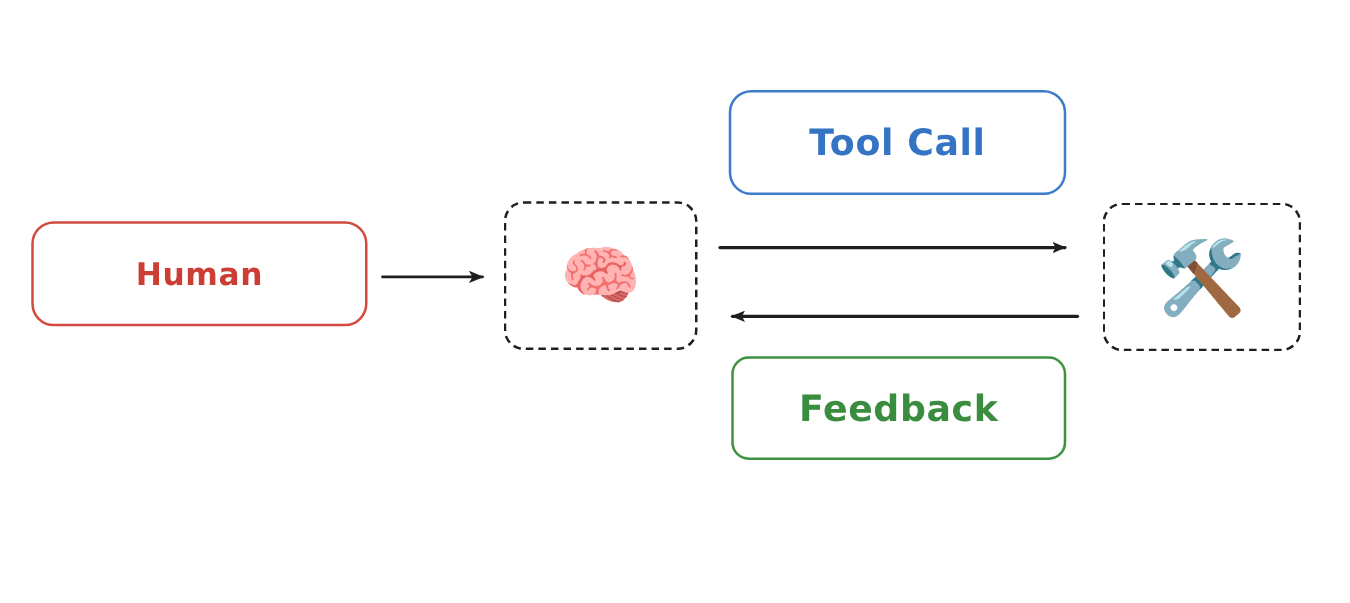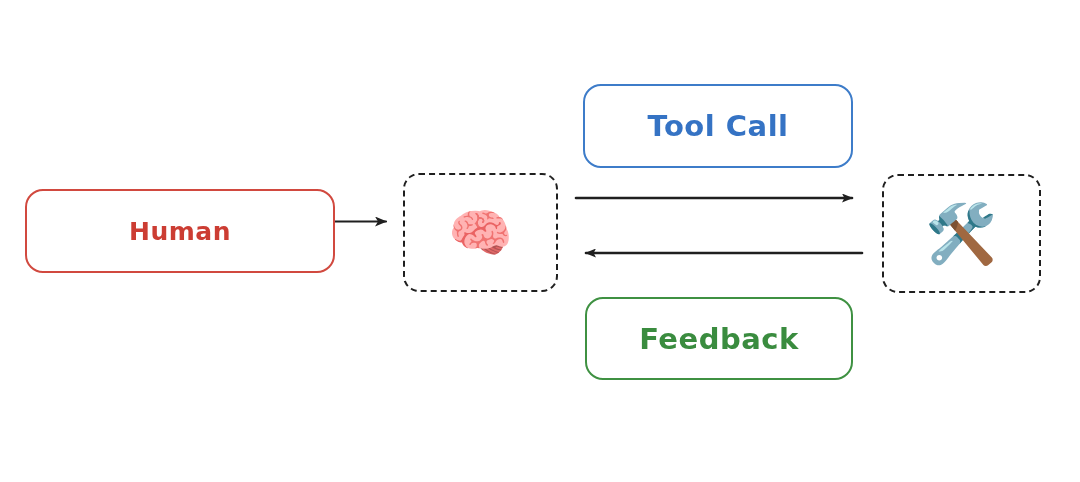--- a/index.html
+++ b/index.html
@@ -19,21 +19,20 @@
   }
 
   
   .node {
     position: absolute;
     box-sizing: border-box;
     display: flex;
     align-items: center;
     justify-content: center;
     background: #ffffff;
-    margin-top: 12px;
   }
 
   .node-solid {
     border-style: solid;
     border-width: 2px;
     border-radius: 18px;
   }
 
   .node-dashed {
     border: 2.5px dashed #1f1f1f;
@@ -45,21 +44,21 @@
     font-weight: 700;
     letter-spacing: 0.5px;
     white-space: nowrap;
     user-select: none;
   }
 
   
   #human-node {
     left: 25px;
     top: 177px;
-    width: 310px;
+    width: 269px;
     height: 84px;
     border-color: #d1493f;
     border-radius: 18px;
   }
   #human-node .node-label {
     color: #cc3d33;
     font-size: 25px;
   }
 
   #llm-node {
@@ -87,20 +86,21 @@
     color: #3573c4;
     font-size: 29px;
   }
 
   #feedback-node {
     left: 585px;
     top: 285px;
     width: 268px;
     height: 83px;
     border-color: #3f9142;
+    border-radius: 14px;
   }
   #feedback-node .node-label {
     color: #3a8c3f;
     font-size: 29px;
   }
 
   
   .caption {
     position: absolute;
     font-family: "DejaVu Sans", sans-serif;

